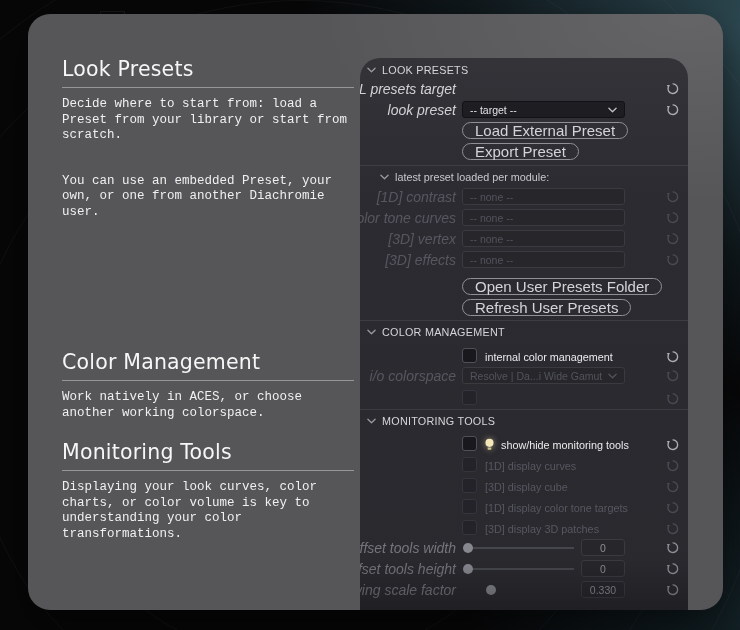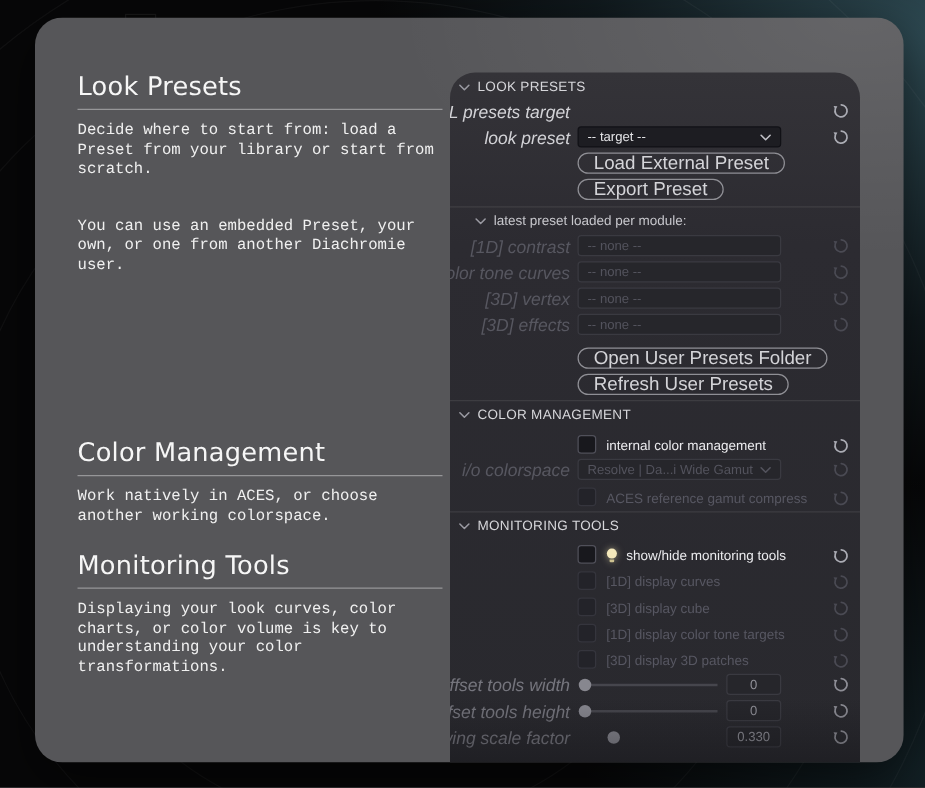--- a/index.html
+++ b/index.html
@@ -239,21 +239,20 @@
       <div class="resetcell dim">
         <svg viewBox="0 0 14 14" width="13" height="13">
             <path d="M7.6 2A5.2 5.2 0 1 1 2.4 5.6" fill="none" stroke="currentColor" stroke-width="1.5" stroke-linecap="round"></path>
             <path d="M0.9 3.1L4.2 3.3 2.7 6.4Z" fill="currentColor"></path>
           </svg>
       </div>
     </div>
 
     <div class="cbrow mt4">
       <div class="cb dim"></div>
-      <span class="cb-label dim">ACES reference gamut compress</span>
       <div class="resetcell dim">
         <svg viewBox="0 0 14 14" width="13" height="13">
             <path d="M7.6 2A5.2 5.2 0 1 1 2.4 5.6" fill="none" stroke="currentColor" stroke-width="1.5" stroke-linecap="round"></path>
             <path d="M0.9 3.1L4.2 3.3 2.7 6.4Z" fill="currentColor"></path>
           </svg>
       </div>
     </div>
 
     <div class="divider mt4"></div>
 

